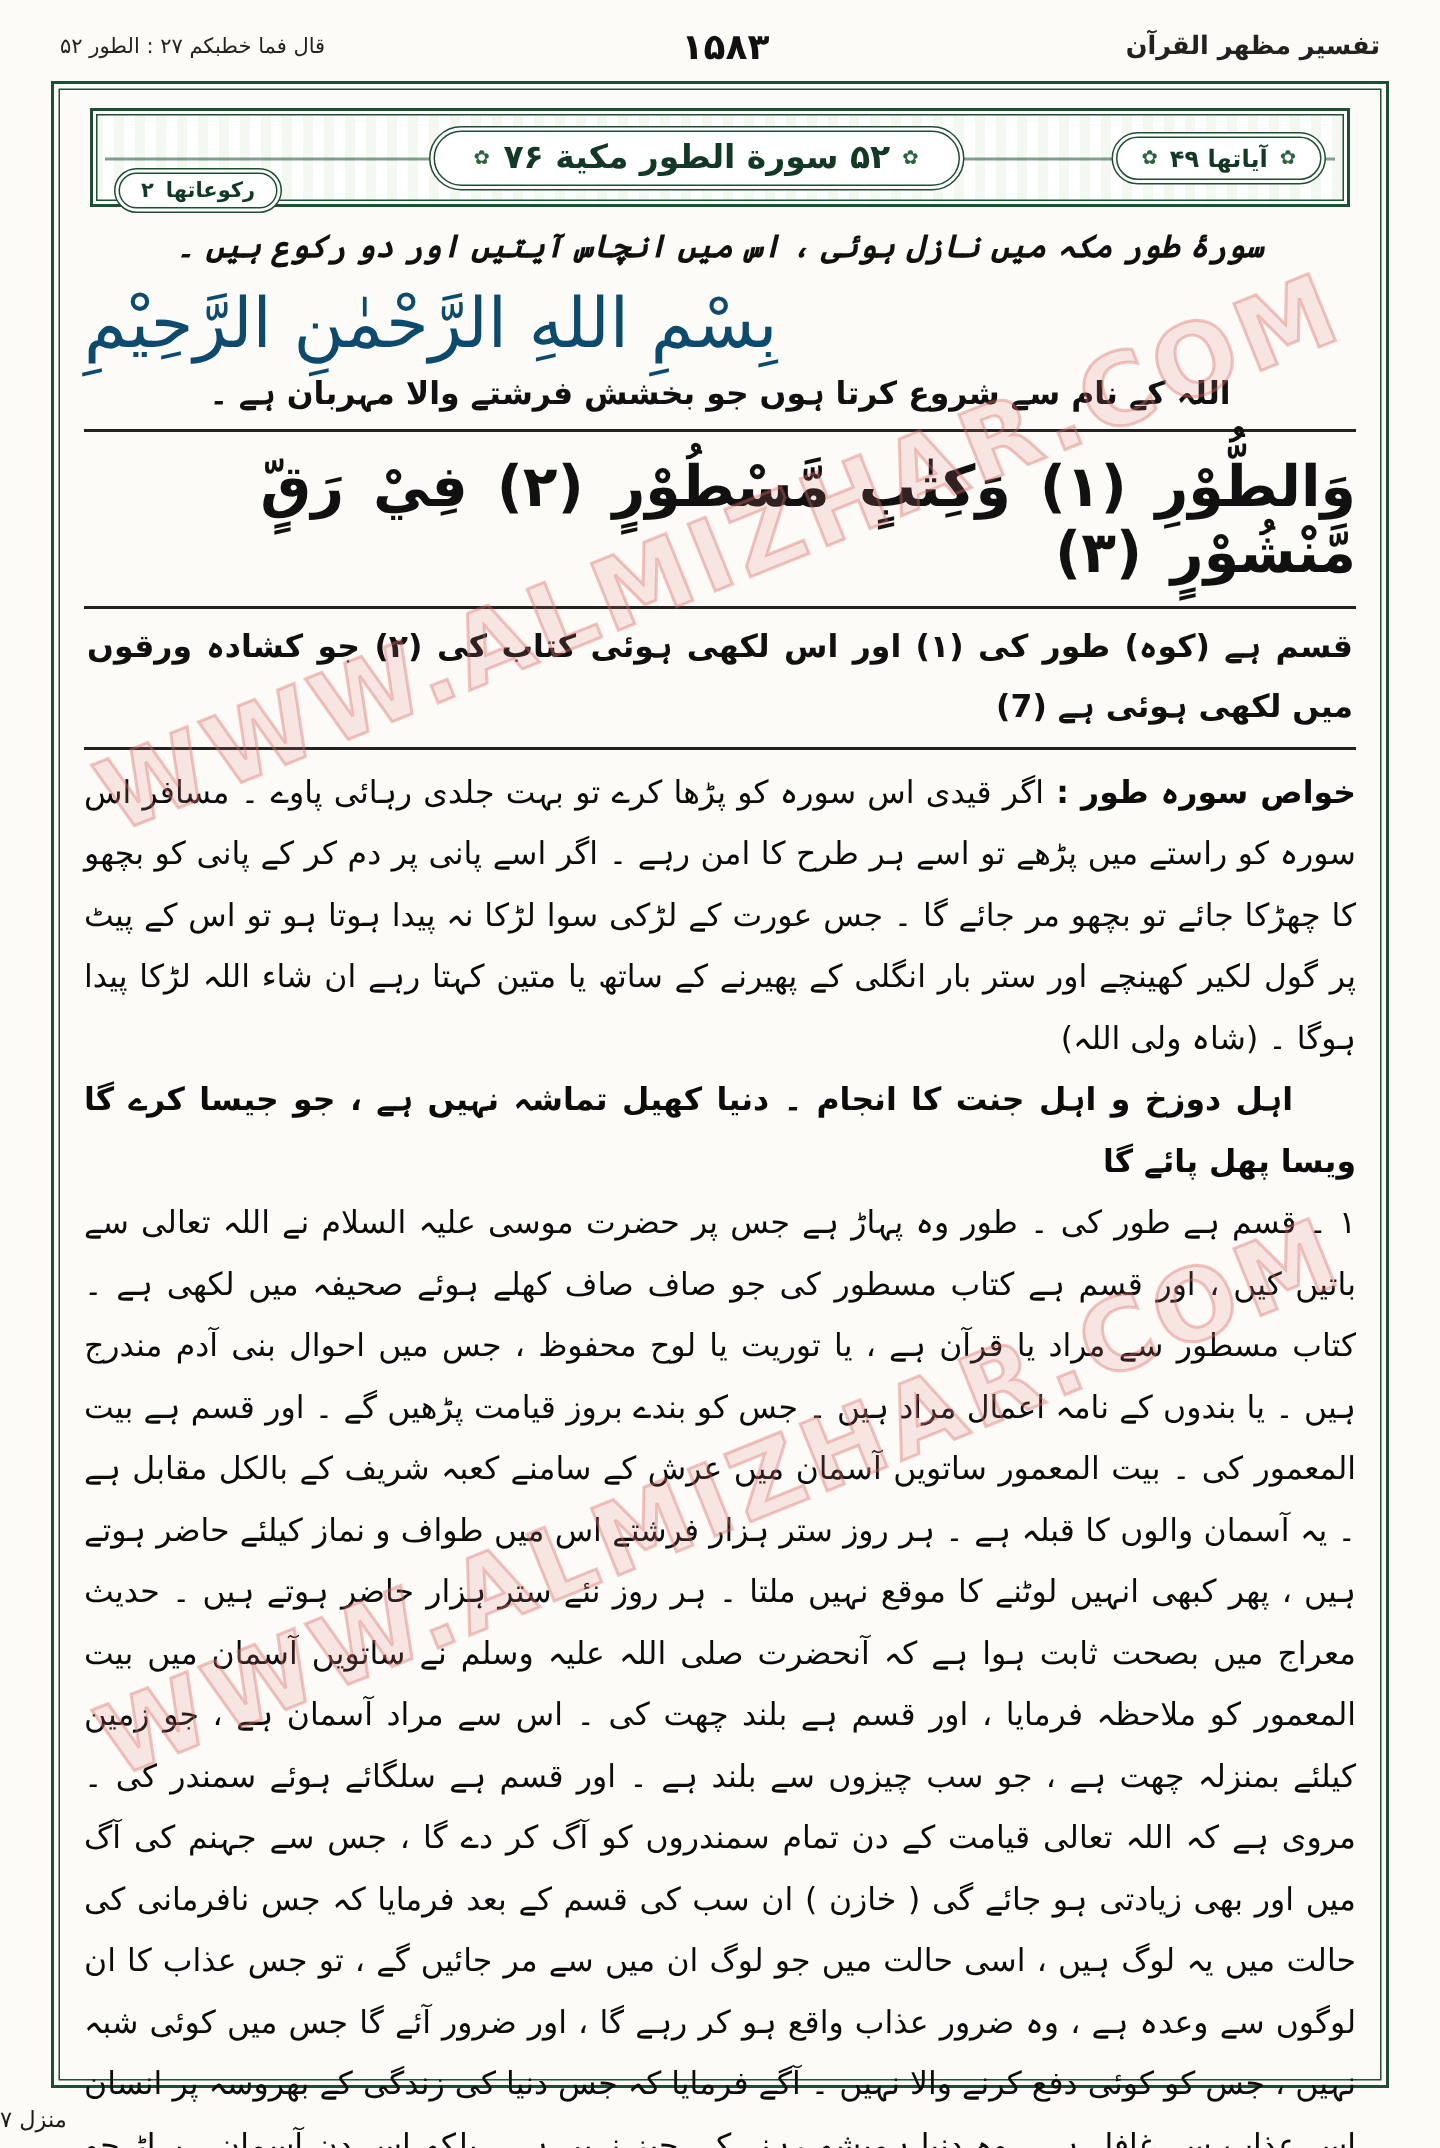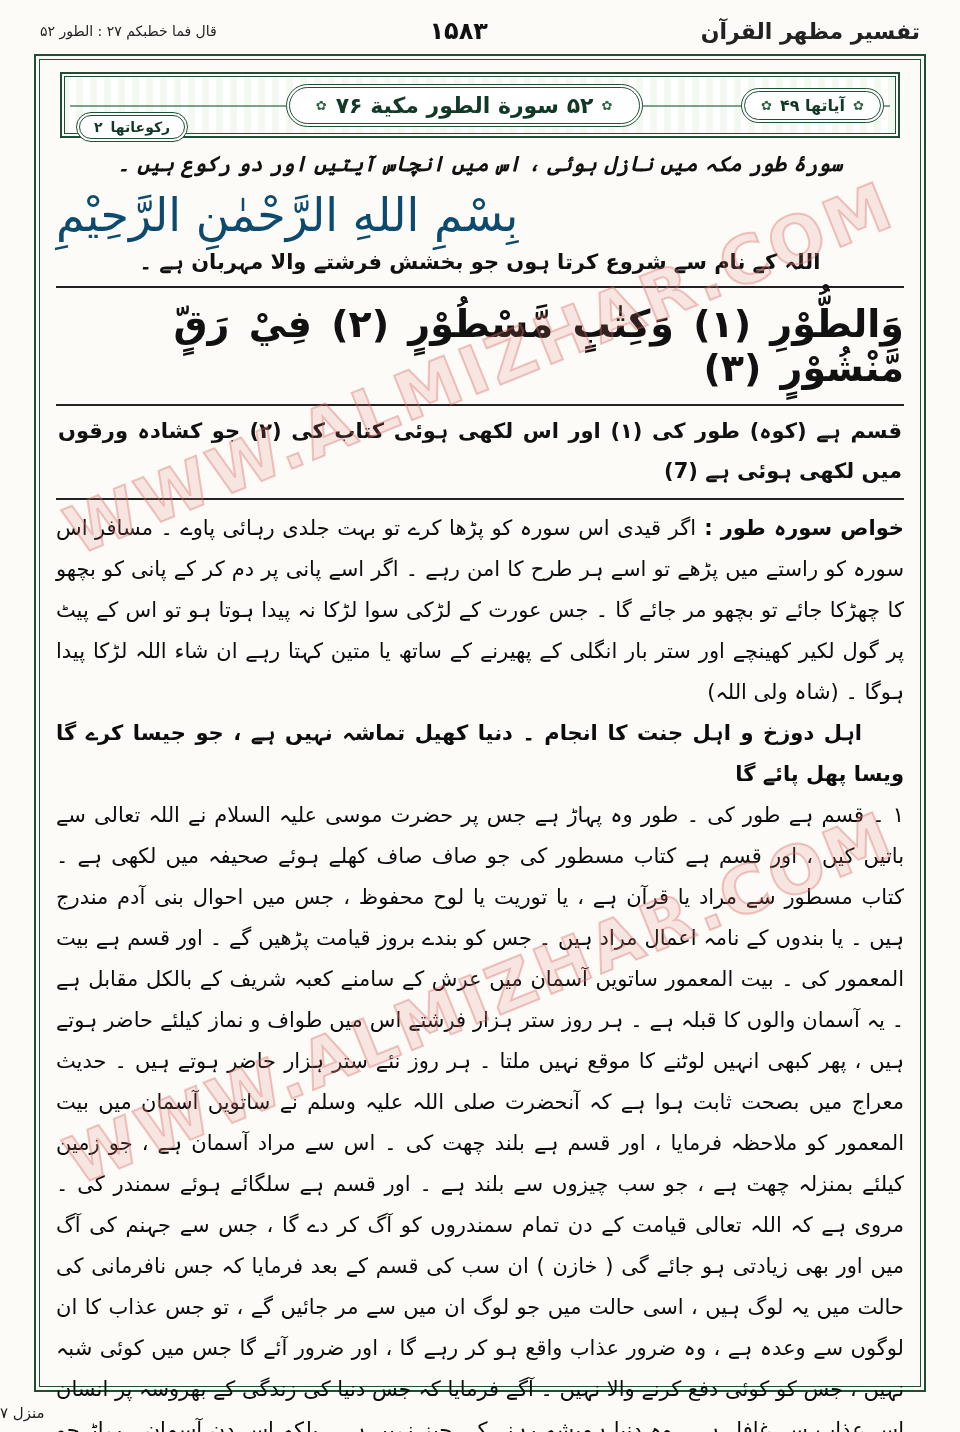--- a/index.html
+++ b/index.html
@@ -17,21 +17,21 @@
     color:#111;
   }
   
   .top-header {
     position:absolute; top:14px; left:40px; right:40px; height:34px;
     display:flex; align-items:center; justify-content:space-between;
   }
   .hdr-side { font-size:14px; color:#222; }
   .hdr-left  { direction:rtl;text-align:center; }
   .hdr-center{ font-size:24px; font-weight:bold; letter-spacing:2px; }
-  .hdr-right { font-size:22px; font-weight:bold; }
+  .hdr-right { font-size:17px; font-weight:bold; }
   
   .frame {
     position:absolute; top:54px; left:34px; right:34px; bottom:40px;
     border:2px solid #1f4f33;
   }
   .frame-inner { position:absolute; inset:3px; border:1px solid #1f4f33; }
   
   .content {
     position:absolute; top:60px; left:42px; right:42px; bottom:48px;
     padding:10px 14px 6px 14px;

